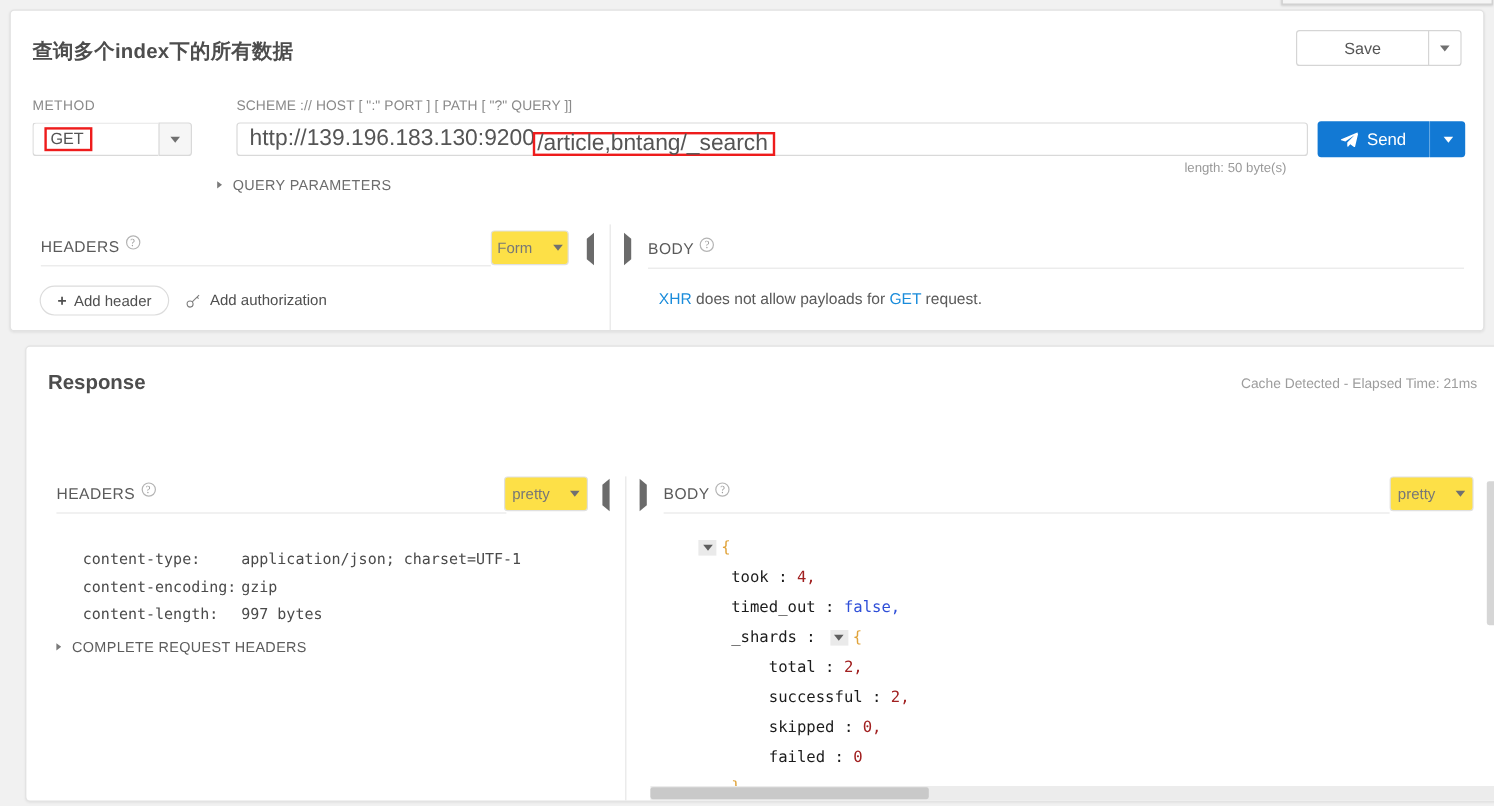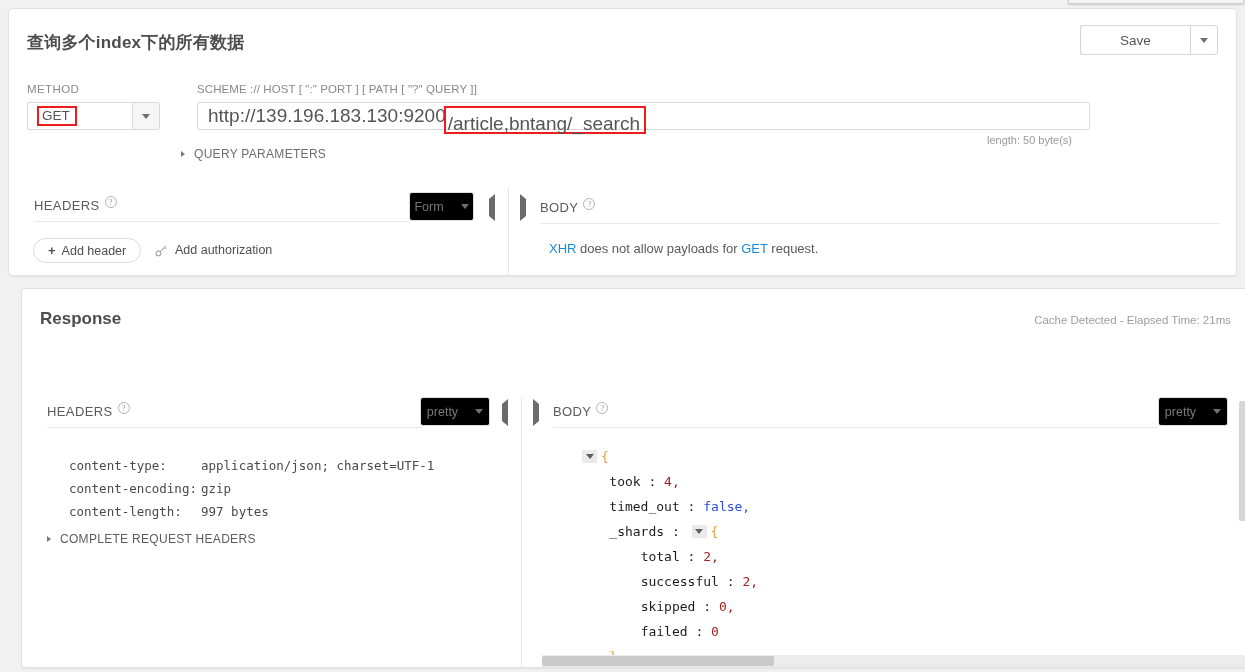--- a/index.html
+++ b/index.html
@@ -90,21 +90,21 @@
     width: 893px; height: 28px;
     border: 1px solid #d9d9d9; border-radius: 3px; background: #fff;
     display: flex; align-items: center; padding-left: 10px;
     font-size: 19px; color: #555;
     white-space: nowrap;
   }
   .url-host { color: #555; }
   .url-path {
     color: #555;
     border: 2px solid #ee1c1c;
-    padding: 8px 4px 1px 2px;
+    padding: 0 4px 1px 2px;
     margin-left: -2px;
     line-height: 15px;
     margin-top: 8px;
   }
 
   .length-note {
     position: absolute; right: 164px; top: 125px;
     font-size: 11px; color: #9a9a9a; text-align: right;
   }
 
@@ -141,21 +141,21 @@
     border: 1px solid #b4b4b4; border-radius: 50%;
     font-size: 9px; line-height: 11px; text-align: center;
     color: #9b9b9b; margin-left: 5px; margin-bottom: 6px;
     font-family: "Liberation Serif", serif;
   }
   .hr-line { position: absolute; height: 1px; background: #e8e8e8; }
 
   .dd-btn {
     position: absolute;
     height: 29px; border: 1px solid #e0e0e0; border-radius: 3px;
-    background: #000000; display: flex; align-items: center;
+    background: #fde047; display: flex; align-items: center;
     justify-content: center; gap: 17px;
     font-size: 12.5px; color: #777;
   }
   .tri-down {
     width: 0; height: 0;
     border-left: 4.5px solid transparent;
     border-right: 4.5px solid transparent;
     border-top: 5px solid #707070;
   }
   .tri-left-sm {
@@ -306,20 +306,31 @@
       </div>
     </div>
 
     <div class="url-input">
       <span class="url-host">http://139.196.183.130:9200</span>
         <span class="url-path">/article,bntang/_search</span>
     </div>
 
     <div class="length-note">length: 50 byte(s)</div>
 
+    <div class="send-group">
+      <div class="send-btn">
+        <svg class="paper-plane" width="15" height="15" viewBox="0 0 16 16">
+          <path d="M15.5 1.2 0.8 7.4c-.5.2-.5.9 0 1l3.6 1.2 8.1-5.6-6.4 6.4v3.2c0 .5.6.7.9.3l1.8-2 3.3 2.4c.4.3.9.1 1-.4l2.6-11.1c.1-.5-.3-.9-.8-.6z" fill="#ffffff"></path>
+        </svg>
+        <span>Send</span>
+      </div>
+      <div class="send-caret">
+        <span class="tri-down" style="border-top-color:#ffffff"></span>
+      </div>
+    </div>
 
     <div class="qparams">
       <span class="tri-right-tiny"></span>
       <span>QUERY PARAMETERS</span>
     </div>
 
     <div class="vdivider" style="left:499px; top:178px; height:90px;"></div>
 
     <div class="panel-head" style="position:absolute; left:25px; top:187px;">
       <span>HEADERS</span>

